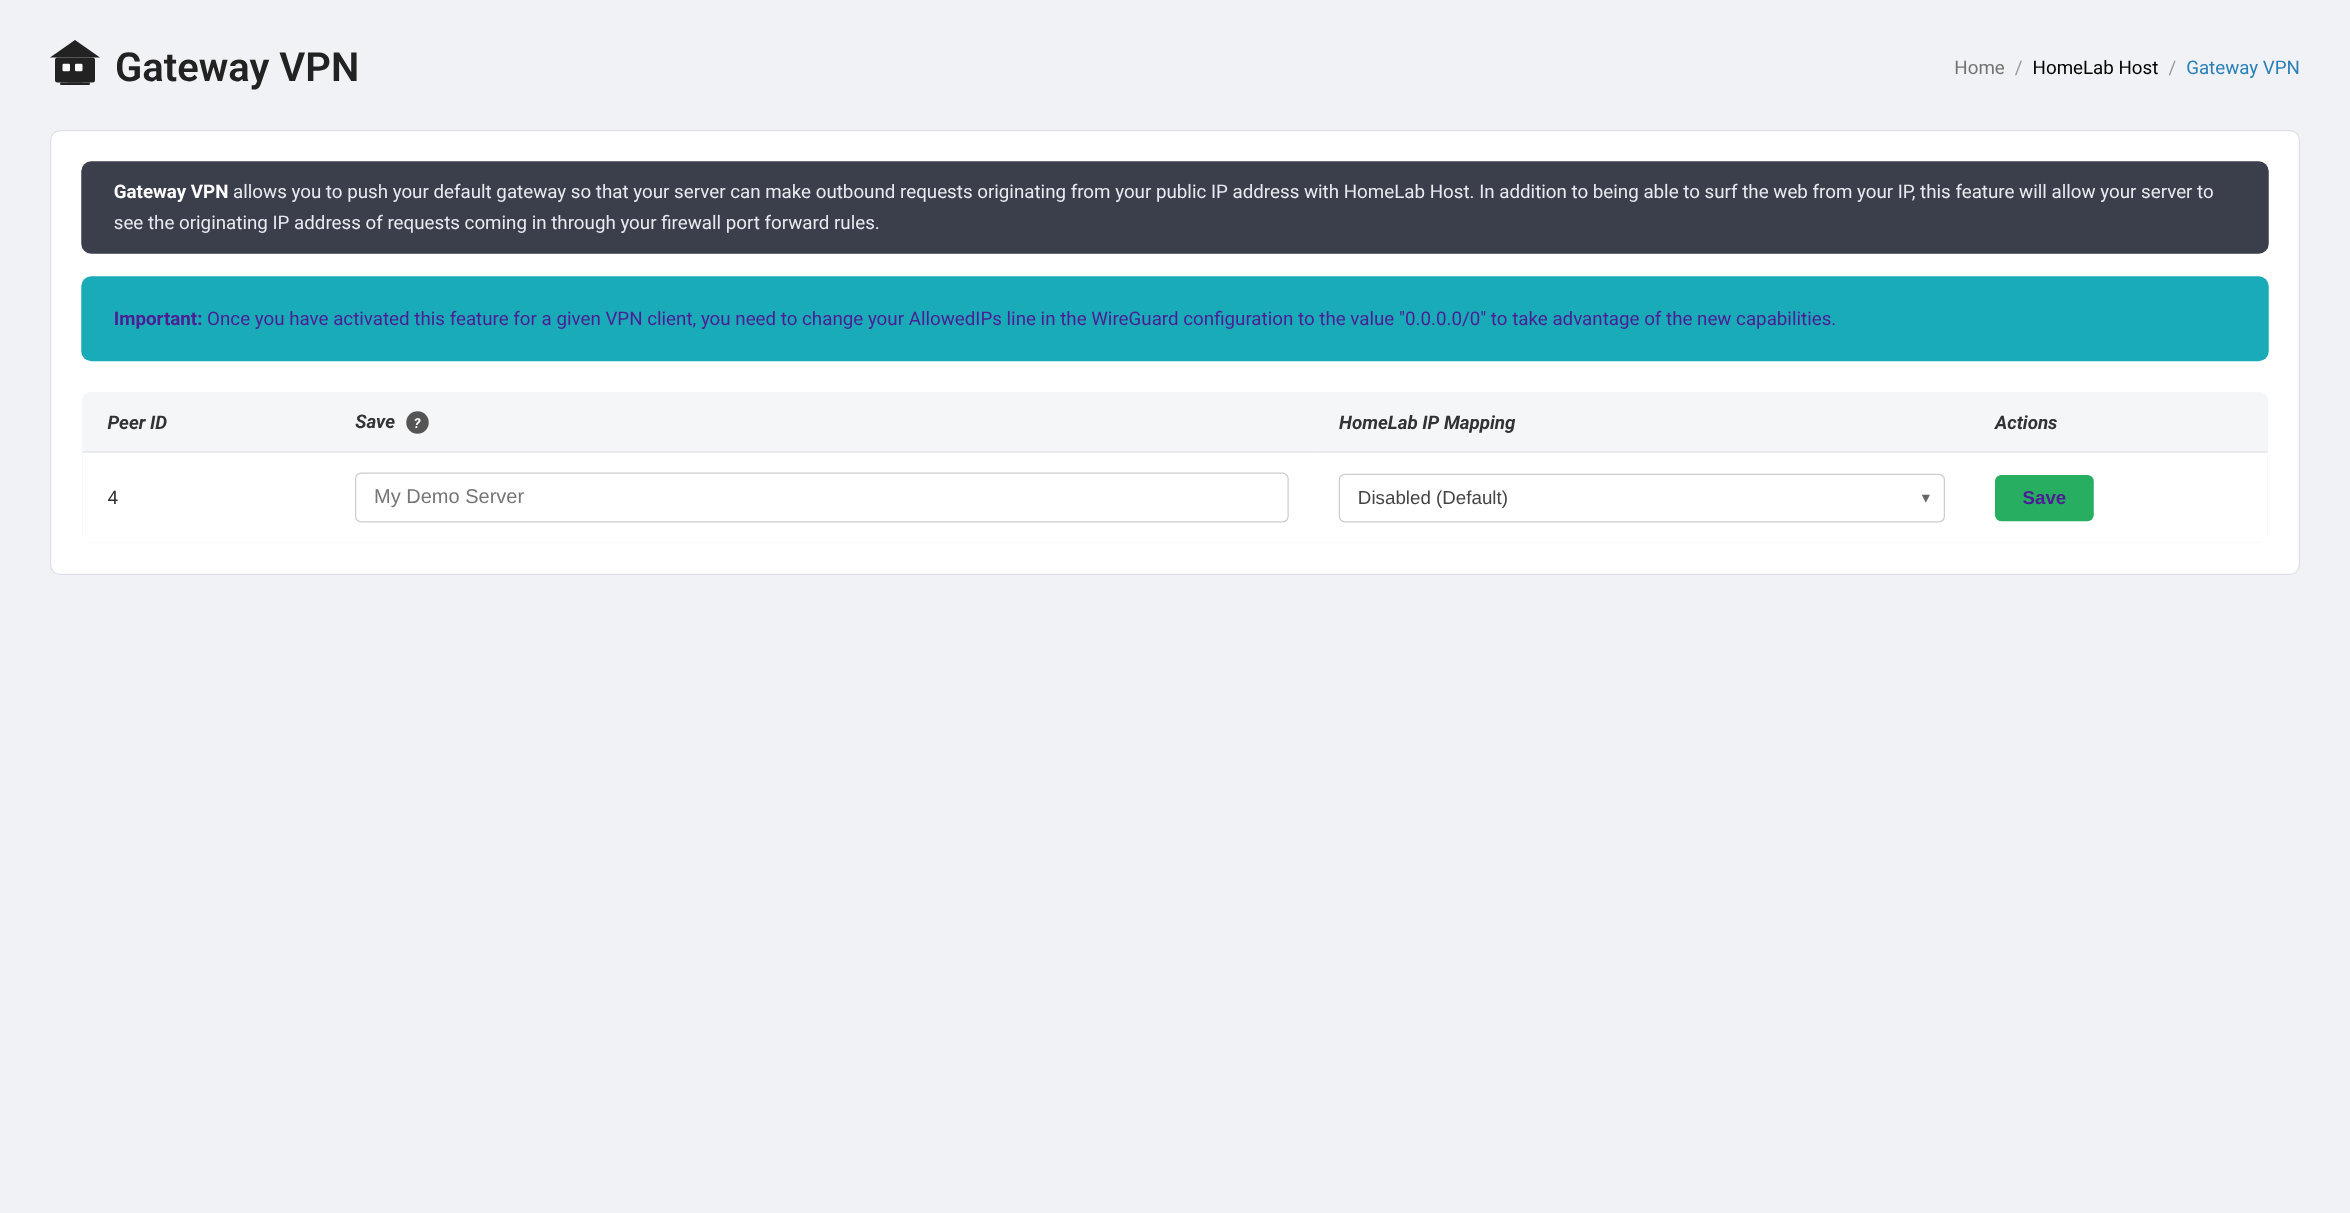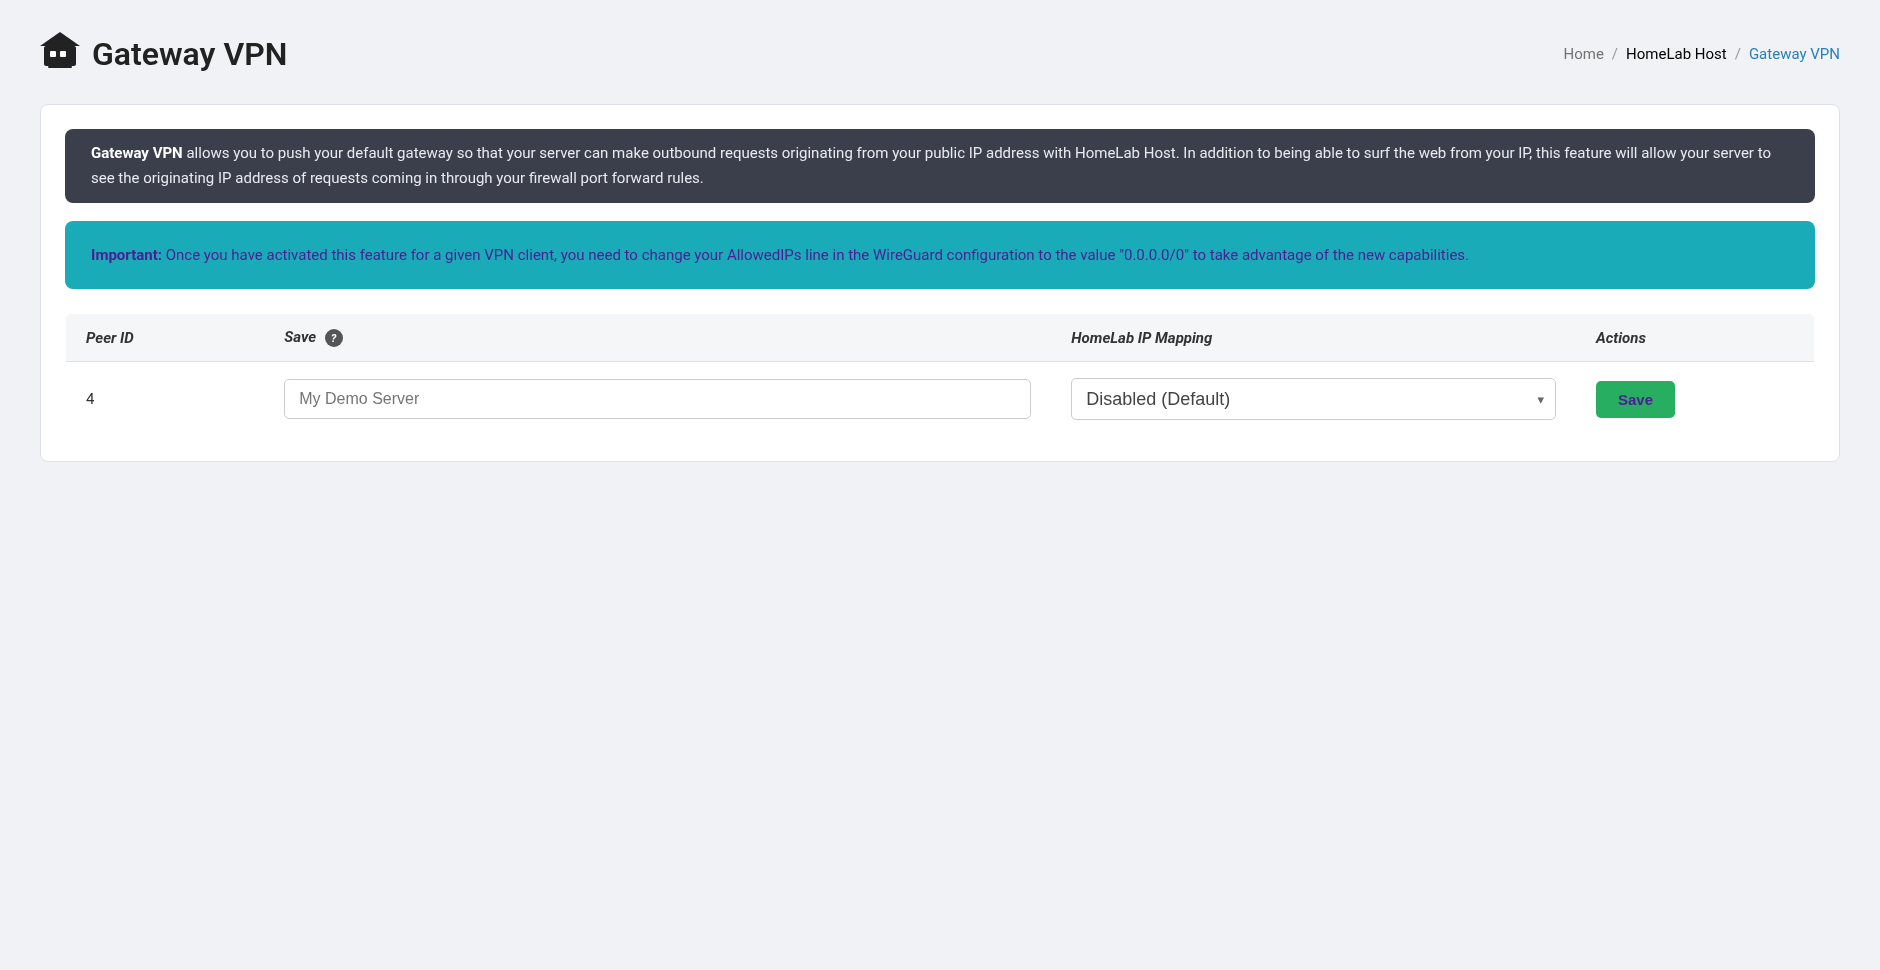--- a/index.html
+++ b/index.html
@@ -150,21 +150,21 @@
     }
     .outbound-select-wrapper {
       position: relative;
       width: 100%;
     }
     .outbound-select {
       width: 100%;
       padding: 10px 52px 10px 14px;
       border: 1px solid #ccc;
       border-radius: 5px;
-      font-size: 18px;
+      font-size: 15px;
       color: #444;
       background: #fff;
       appearance: none;
       -webkit-appearance: none;
       cursor: pointer;
       outline: none;
     }
     .select-chevron {
       position: absolute;
       right: 12px;

